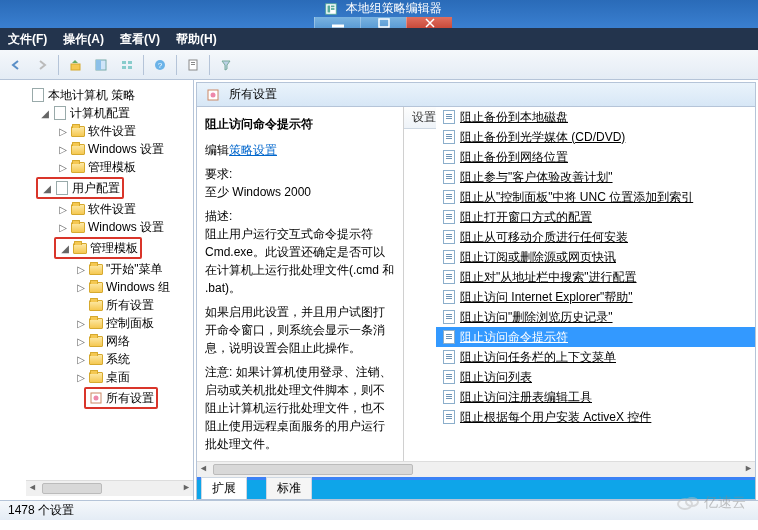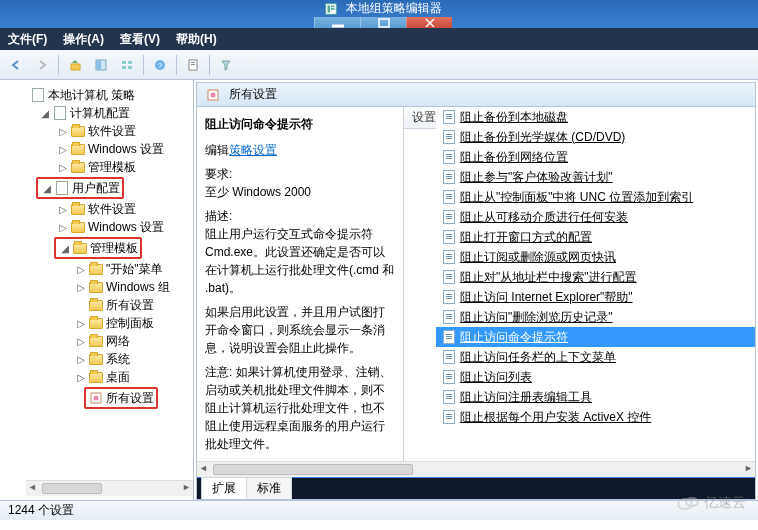--- a/index.html
+++ b/index.html
@@ -40,21 +40,21 @@
 
 .list-pane { flex:1; border-left:1px solid #d0d0d0; display:flex; flex-direction:row; position:relative; }
 .col-header { height:22px; background:linear-gradient(#fdfdfd,#eef3f8); border-bottom:1px solid #cdd7e2; display:flex; align-items:center; padding-left:8px; font-size:12px; color:#333; }
 .list-items { flex:1; overflow-y:scroll; }
 .li-row { height:20px; display:flex; align-items:center; padding-left:6px; font-size:12px; gap:4px;text-decoration:underline; }
 .li-row.selected { background:#3399ff; color:#fff; }
 .item-ico { width:14px; height:14px; display:inline-flex; align-items:center; justify-content:center; }
 .setting-page { width:12px; height:14px; background:#fff; border:1px solid #8baecb; position:relative; }
 .setting-page::after { content:""; position:absolute; left:2px; top:3px; width:6px; height:1px; background:#6c92b5; box-shadow:0 2px #6c92b5,0 4px #6c92b5; }
 
-.tabs { height:22px; border-top:1px solid #3b82f6; display:flex; align-items:flex-end; padding-left:4px; font-size:12px; background:#0f172a; }
+.tabs { height:22px; border-top:3px solid #3b82f6; display:flex; align-items:flex-end; padding-left:4px; font-size:12px; background:#0ea5e9;gap:20px; }
 .tab { padding:2px 10px; border:1px solid #cdd7e2; border-bottom:none; background:#fff; margin-right:-1px; }
 
 .hscroll { height:16px; background:#f0f0f0; border-top:1px solid #ddd; position:relative; }
 .hscroll::before { content:"◄"; position:absolute; left:2px; font-size:9px; color:#666; top:1px;}
 .hscroll::after { content:"►"; position:absolute; right:2px; font-size:9px; color:#666; top:1px;}
 .hscroll .thumb { position:absolute; left:16px; top:2px; height:11px; width:60px; background:#d8d8d8; border:1px solid #bbb; border-radius:2px; }
 
 .statusbar { height:20px; background:linear-gradient(#f5f8fb,#e4ecf5); border-top:1px solid #b5c4d8; display:flex; align-items:center; padding-left:8px; font-size:12px; }
 
 .watermark { position:absolute; right:12px; bottom:18px; opacity:.5; font-size:14px; color:#888; display:flex; align-items:center; gap:4px; pointer-events:none; }
@@ -344,27 +344,27 @@
             <div class="li-row">
               <span class="item-ico">
                 <span class="setting-page"></span>
               </span>
               <span>阻止从"控制面板"中将 UNC 位置添加到索引</span>
             </div>
             <div class="li-row">
               <span class="item-ico">
                 <span class="setting-page"></span>
               </span>
+              <span>阻止打开窗口方式的配置</span>
+            </div>
+            <div class="li-row">
+              <span class="item-ico">
+                <span class="setting-page"></span>
+              </span>
               <span>阻止从可移动介质进行任何安装</span>
-            </div>
-            <div class="li-row">
-              <span class="item-ico">
-                <span class="setting-page"></span>
-              </span>
-              <span>阻止打开窗口方式的配置</span>
             </div>
             <div class="li-row">
               <span class="item-ico">
                 <span class="setting-page"></span>
               </span>
               <span>阻止订阅或删除源或网页快讯</span>
             </div>
             <div class="li-row">
               <span class="item-ico">
                 <span class="setting-page"></span>
@@ -420,21 +420,21 @@
         <div class="thumb" style="left:16px;width:200px"></div>
       </div>
     <div class="tabs">
       <div class="tab">扩展</div>
       <div class="tab" style="background:#f5f5f5">标准</div>
     </div>
   </div>
 </div>
 
 <div class="statusbar">
-  <span>1244 个设置</span>
+  <span>1478 个设置</span>
 </div>
 
 <div class="watermark">
   <svg width="24" height="16" viewBox="0 0 24 16">
       <ellipse cx="9" cy="9" rx="7" ry="5" fill="none" stroke="#bbb" stroke-width="2"></ellipse>
       <ellipse cx="16" cy="7" rx="6" ry="4" fill="none" stroke="#bbb" stroke-width="2"></ellipse>
     </svg>
   <span>亿速云</span>
 </div>
 

